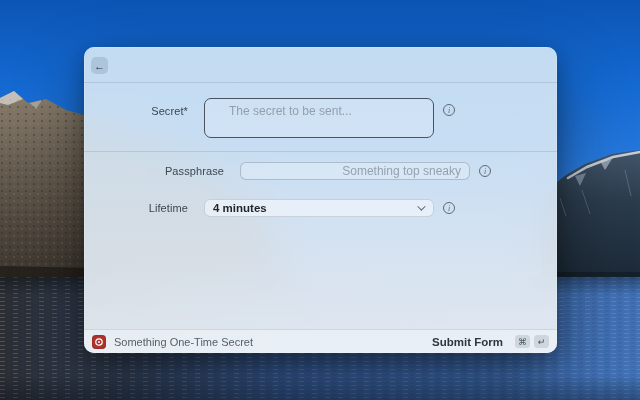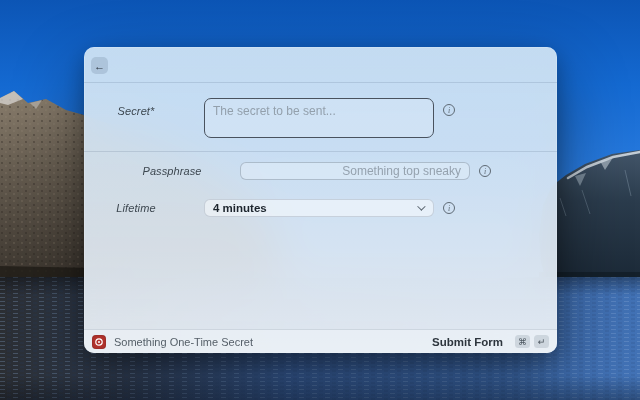--- a/index.html
+++ b/index.html
@@ -30,32 +30,32 @@
     border: none; border-radius: 5px; background: rgba(118,142,165,0.30);
     color: #262e36; font-size: 11px; line-height: 16px; text-align: center;
     cursor: pointer; font-family: "Liberation Sans", sans-serif; padding: 0;
   }
   .divider { position: absolute; left: 0; right: 0; height: 1px; background: rgba(62,86,110,0.16); }
   .div-header { top: 35px; }
   .div-secret { top: 104px; }
 
   .row { position: absolute; left: 0; right: 0; display: flex; }
   .row .lbl {
-    width: 104px; flex: 0 0 104px; text-align: center;
-    font-size: 11px; color: #3d4750; letter-spacing: 0.1px; font-style: italic;
+    width: 104px; flex: 0 0 104px; text-align: right;
+    font-size: 11px; color: #3d4750; letter-spacing: 0.1px;
   }
   .row .ctl-gap { width: 16px; flex: 0 0 16px; }
 
   .row-secret { top: 51px; align-items: flex-start; }
   .row-secret .lbl { padding-top: 7px; }
   .secret-textarea {
     width: 230px; flex: 0 0 230px; height: 40px; resize: none;
     border: 1.5px solid #49525e; border-radius: 7px;
     background: rgba(255,255,255,0.16);
-    padding: 5px 8px; font-size: 12px; color: #1c242c; caret-color: #1c242c;
+    padding: 5px 24px; font-size: 12px; color: #1c242c; caret-color: #1c242c;
     font-family: "Liberation Sans", sans-serif; outline: none;
   }
   .secret-textarea::placeholder { color: #93a0ac; }
 
   .row-pass { top: 115px; align-items: center; margin-left: 36px; }
   .pass-input {
     width: 230px; flex: 0 0 230px; height: 16px;
     border: 1px solid rgba(138,153,168,0.55); border-radius: 6px;
     background: rgba(255,255,255,0.24);
     padding: 8px 8px; font-size: 12px; color: #1c242c;

